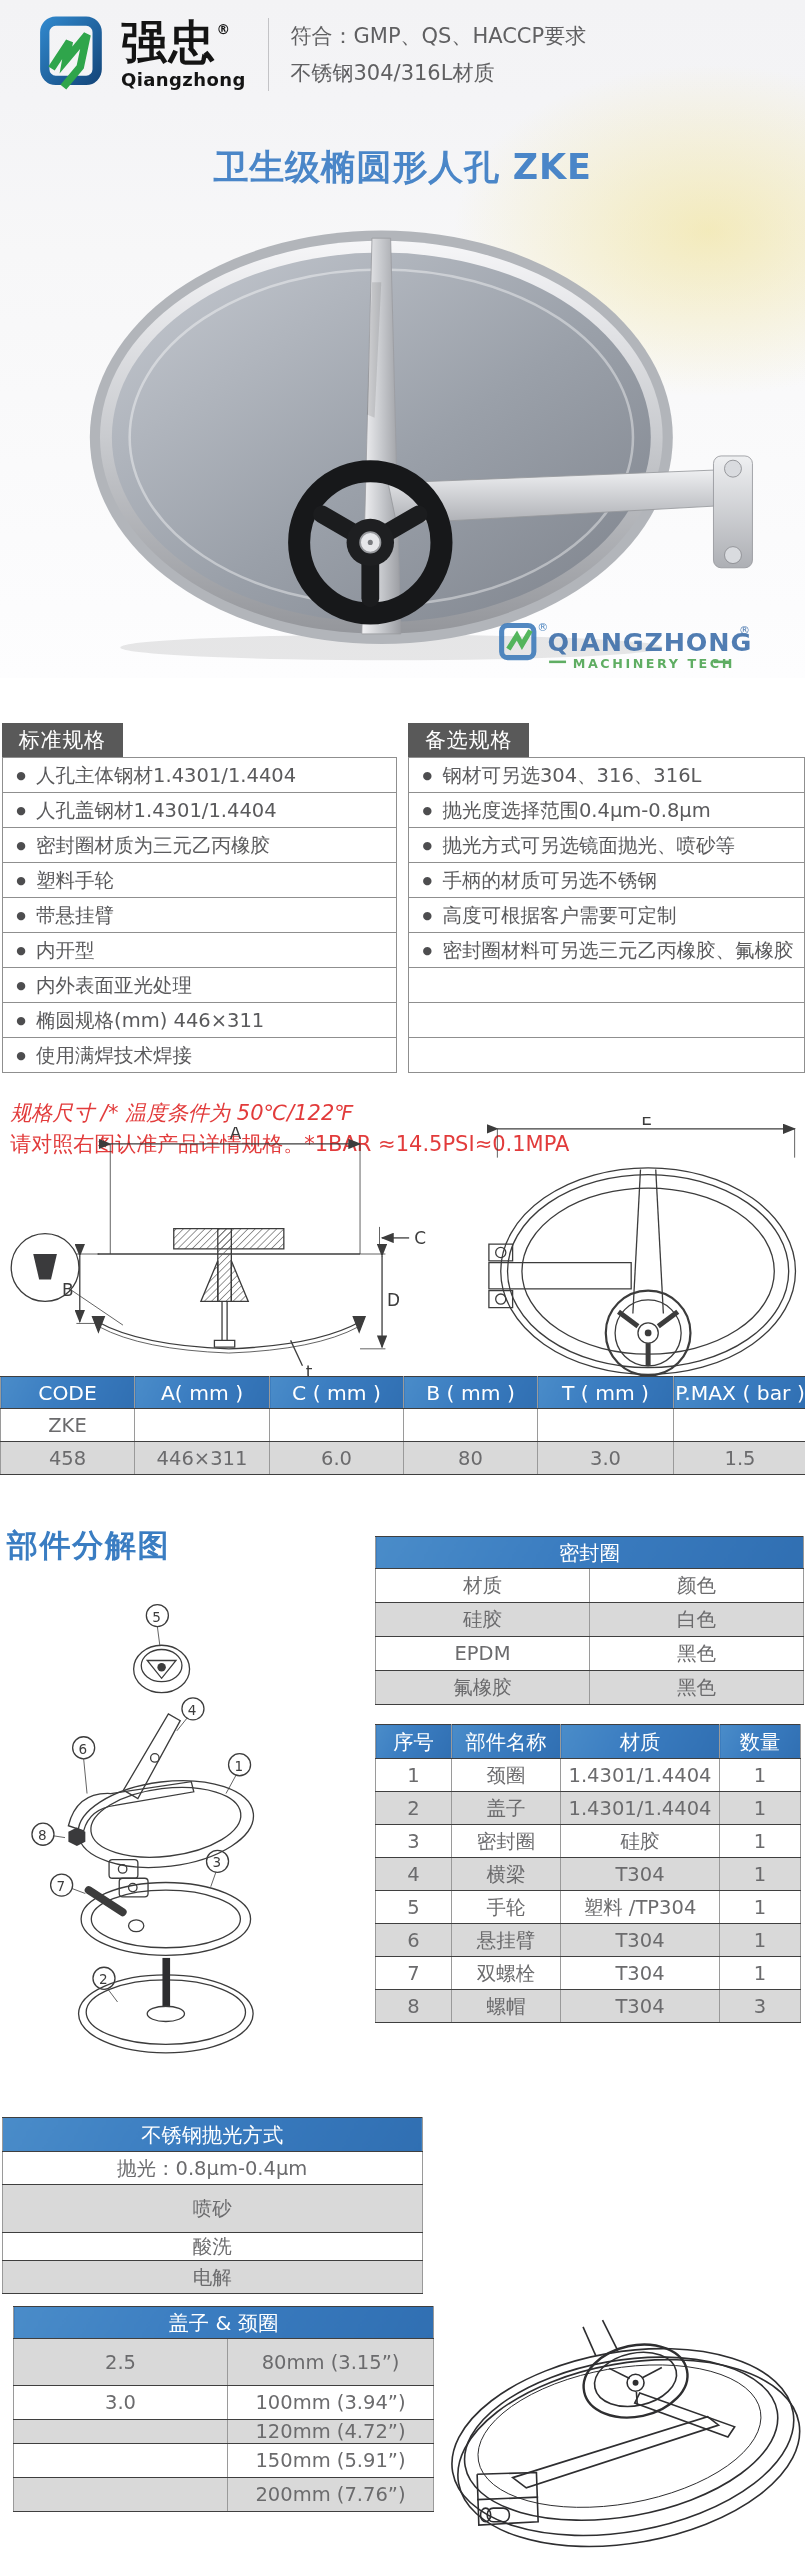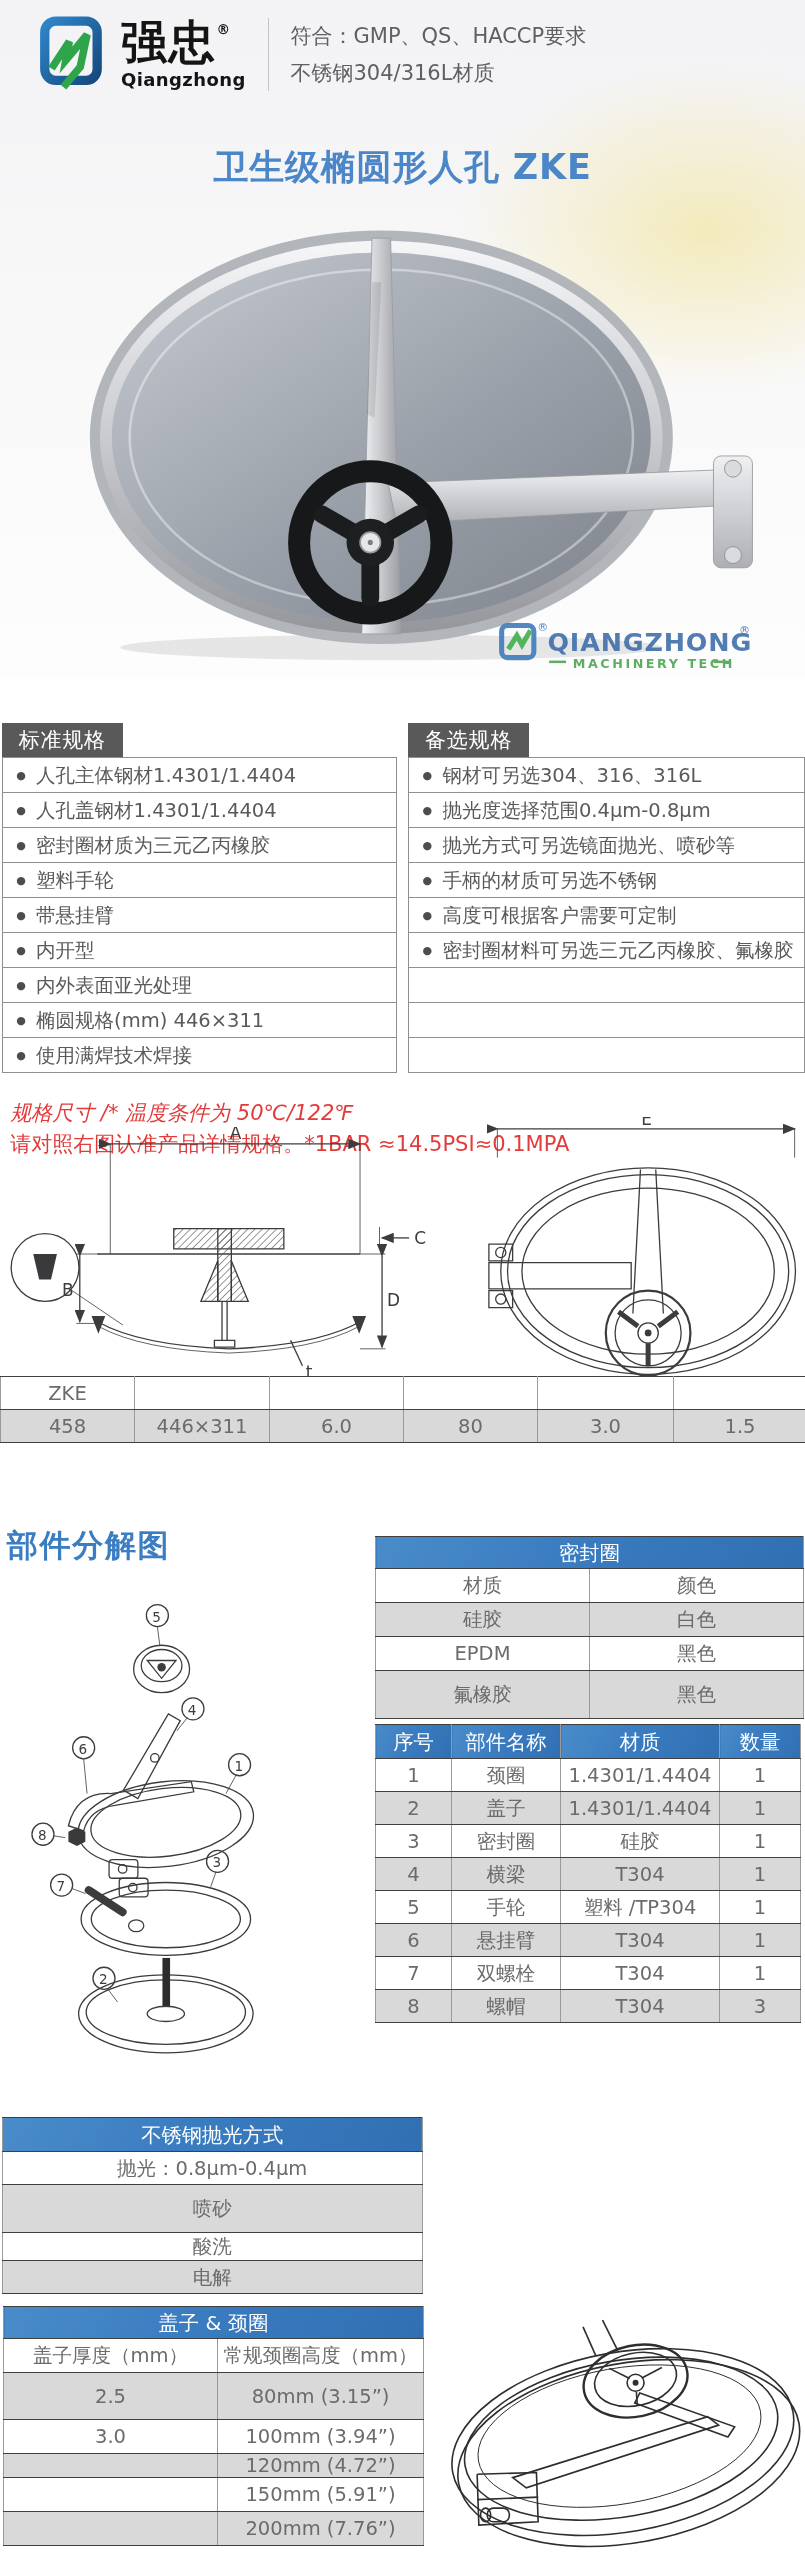--- a/index.html
+++ b/index.html
@@ -287,20 +287,28 @@
   <table class="t" style="left:0px;top:1376px;width:805px;">
     <colgroup>
         <col style="width:134px">
         <col style="width:135px">
         <col style="width:134px">
         <col style="width:134px">
         <col style="width:136px">
         <col style="width:133px">
       </colgroup>
     <tbody>
+        <tr style="height:32px;">
+      <th class="blue">CODE</th>
+      <th class="blue">A( mm )</th>
+      <th class="blue">C ( mm )</th>
+      <th class="blue">B ( mm )</th>
+      <th class="blue">T ( mm )</th>
+      <th class="blue">P.MAX ( bar )</th>
+    </tr>
     <tr style="height:33px;">
       <td>ZKE</td>
       <td></td>
       <td></td>
       <td></td>
       <td></td>
       <td></td>
     </tr>
     <tr style="height:33px;">
       <td class="gray">458</td>
@@ -386,21 +394,21 @@
       <td>颜色</td>
     </tr>
     <tr style="height:34px;">
       <td class="gray">硅胶</td>
       <td class="gray">白色</td>
     </tr>
     <tr style="height:34px;">
       <td>EPDM</td>
       <td>黑色</td>
     </tr>
-    <tr style="height:48px;padding-left:44px;">
+    <tr style="height:34px;padding-left:44px;">
       <td class="gray">氟橡胶</td>
       <td class="gray">黑色</td>
     </tr>
   </tbody>
     </table>
 
   <table class="t" style="left:375px;top:1724px;width:425px;">
     <colgroup>
         <col style="width:76px">
         <col style="width:109px">
@@ -481,33 +489,29 @@
         </tr>
     <tr style="height:26px;">
           <td>酸洗</td>
         </tr>
     <tr style="height:33px;">
           <td class="gray">电解</td>
         </tr>
   </tbody>
     </table>
 
-  <table class="t" style="left:3px;top:2306px;width:420px;padding-left:9px;">
+  <table class="t" style="left:13px;top:2306px;width:420px;padding-left:9px;">
     <colgroup>
         <col style="width:214px">
         <col style="width:206px">
       </colgroup>
     <tbody>
         <tr style="height:32px;">
           <th class="blue" colspan="2">盖子 &amp; 颈圈</th>
         </tr>
-    <tr style="height:34px;">
-      <td>盖子厚度（mm）</td>
-      <td>常规颈圈高度（mm）</td>
-    </tr>
     <tr style="height:47px;">
       <td class="gray">2.5</td>
       <td class="gray">80mm (3.15”)</td>
     </tr>
     <tr style="height:34px;">
       <td>3.0</td>
       <td>100mm (3.94”)</td>
     </tr>
     <tr style="height:24px;">
       <td class="gray"></td>

